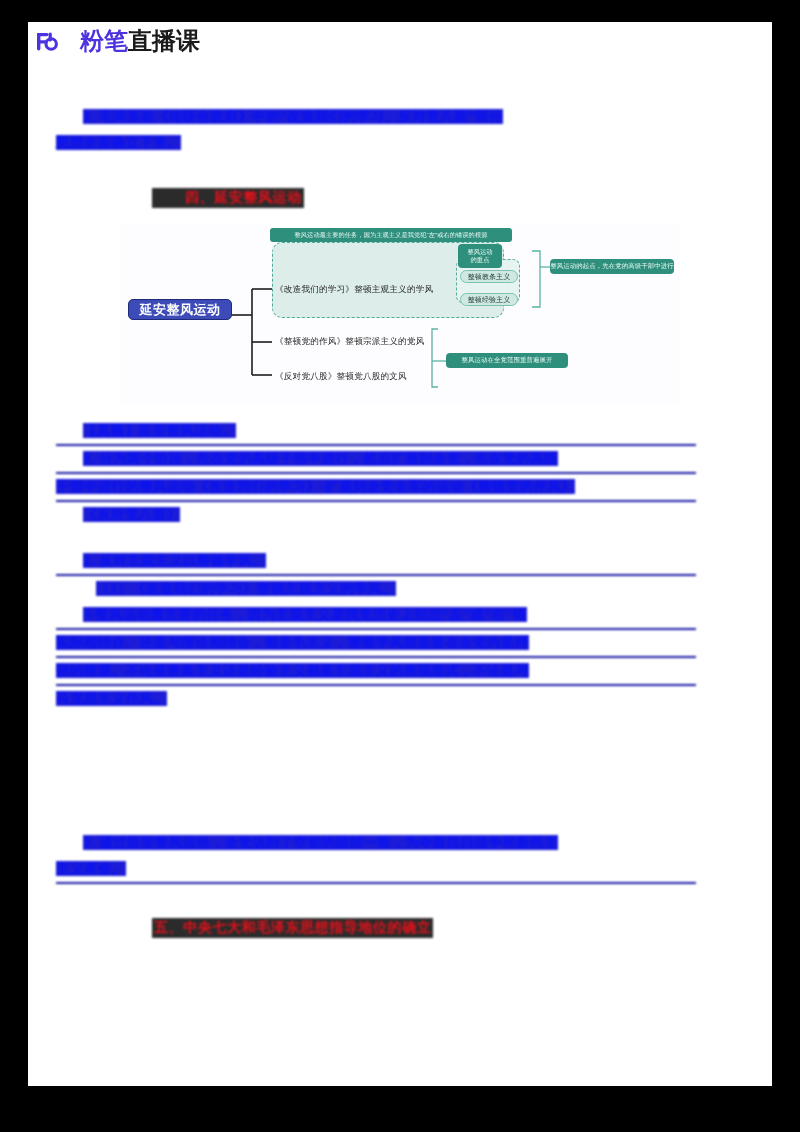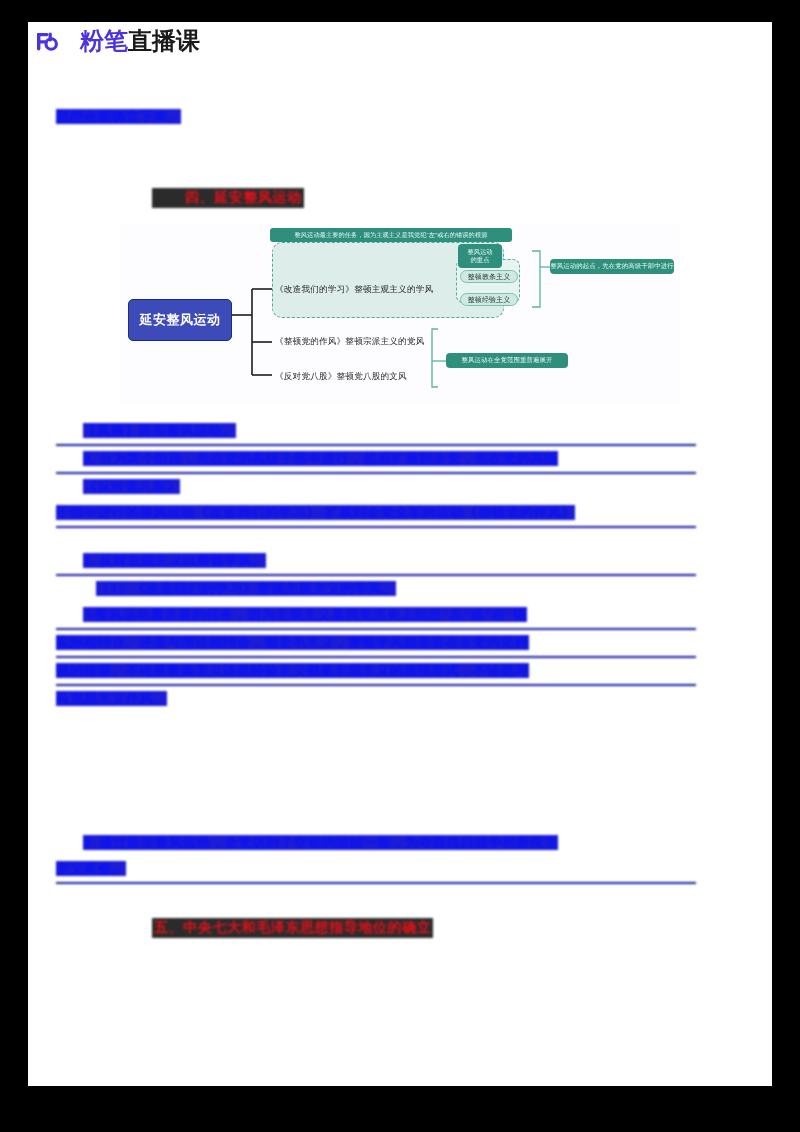--- a/index.html
+++ b/index.html
@@ -27,21 +27,21 @@
   .redhead{position:absolute;font-size:14px;font-weight:bold;color:#e8101a;
            letter-spacing:.6px;white-space:nowrap;filter:blur(.8px);background:#2b2b2b;padding:1px 2px;}
 
   
   .map{position:absolute;left:120px;top:225px;width:560px;height:180px;background:#fdfdff;}
   .map svg{position:absolute;left:0;top:0;}
 
   .node{position:absolute;box-sizing:border-box;display:flex;align-items:center;justify-content:center;
         text-align:center;white-space:nowrap;}
 
-  .root{left:8px;top:74px;width:104px;height:42px;background:#3c4bb8;border:1.5px solid #202a7a;
+  .root{left:8px;top:74px;width:104px;height:21px;background:#3c4bb8;border:1.5px solid #202a7a;
         border-radius:5px;color:#fff;font-size:13px;font-weight:bold;letter-spacing:.5px;}
 
   .dashbox{position:absolute;left:152px;top:17px;width:230px;height:74px;
            border:1.4px dashed #4fa99a;border-radius:10px;background:#ddeeea;}
 
   .banner{left:150px;top:3px;width:242px;height:14px;background:#2f8f7d;border-radius:3px;
           color:#eafaf5;font-size:6.2px;letter-spacing:.1px;filter:blur(.35px);}
 
   .leaf{color:#1d1d1d;font-size:8.6px;letter-spacing:.2px;filter:blur(.3px);}
   .leaf1{left:155px;top:58px;width:225px;height:14px;justify-content:flex-start;}
@@ -74,20 +74,21 @@
       <path d="M9 9 h10 a1 1 0 0 1 0 3.2 h-6.6 v4.1 h5.6 a1 1 0 0 1 0 3.1 h-5.6 v5.4 a1.7 1.7 0 0 1 -3.4 0 z" fill="#4b34e0"></path>
       <circle cx="23.2" cy="20" r="5.2" fill="none" stroke="#4b34e0" stroke-width="3.1"></circle>
       <rect x="20.6" y="8.4" width="3.2" height="9" rx="1.5" fill="#4b34e0"></rect>
     </svg>
     <div class="logo-text">
       <span class="p1">粉笔</span><span class="p2">直播课</span>
     </div>
   </div>
 
   <div class="body-block" style="top:104px;">
+    <div class="ln ind"><span class="hl">2. 毛泽东在《论联合政府》中的“改造我们的学习、反对党八股”部分</span></div>
     <div class="ln"><span class="hl">思想全面确立下来。</span></div>
   </div>
 
   <div class="redhead" style="left:152px;top:188px;padding-left:33px;">四、延安整风运动</div>
 
   <div class="map">
     <svg width="560" height="180">
 
       <path d="M112 90 H132" stroke="#1d1d1d" stroke-width="1.6" fill="none"></path>
       <path d="M132 64 V150" stroke="#1d1d1d" stroke-width="1.6" fill="none"></path>
@@ -124,22 +125,22 @@
     <div class="node pill pill1">整顿教条主义</div>
     <div class="node pill pill2">整顿经验主义</div>
 
     <div class="node tag tag-right">整风运动的起点，先在党的高级干部中进行</div>
     <div class="node tag tag-mid">整风运动在全党范围重普遍展开</div>
   </div>
 
   <div class="body-block" style="top:418px;">
     <div class="ln ind ul"><span class="hl">【真题】延安整风运动。</span></div>
     <div class="ln ind ul"><span class="hl">9. 分为两个阶段，先在党的高级干部中进行，然后扩展到全党，先在党的高级</span></div>
+    <div class="ln ul"><span class="hl">干部中进行的整风运动《改造我们的学习》-扩展到全党全军的运动《整顿党的作风》</span></div>
     <div class="ln ind"><span class="hl">《反对党八股》</span></div>
-    <div class="ln ul"><span class="hl">干部中进行的整风运动《改造我们的学习》-扩展到全党全军的运动《整顿党的作风》</span></div>
   </div>
 
   <div class="body-block" style="top:548px;">
     <div class="ln ind ul"><span class="hl">2. 反对主观主义以整顿学风。</span></div>
     <div class="ln ind2"><span class="hl">（1）《改造我们的学习》整顿主观主义的学风。</span></div>
     <div class="ln ind ul"><span class="hl">①整风运动最主要的任务，因为主观主义是我党历史上犯过“左”或“右”错</span></div>
     <div class="ln ul"><span class="hl">实际相结合、还是与理论相结合，都是毛主义，整顿学风就是要在全党内坚持</span></div>
     <div class="ln ul"><span class="hl">误的根源。不论是教条主义还是经验主义都是主观主义的表现形式，不论是与</span></div>
     <div class="ln"><span class="hl">马克思主义作风。</span></div>
   </div>

